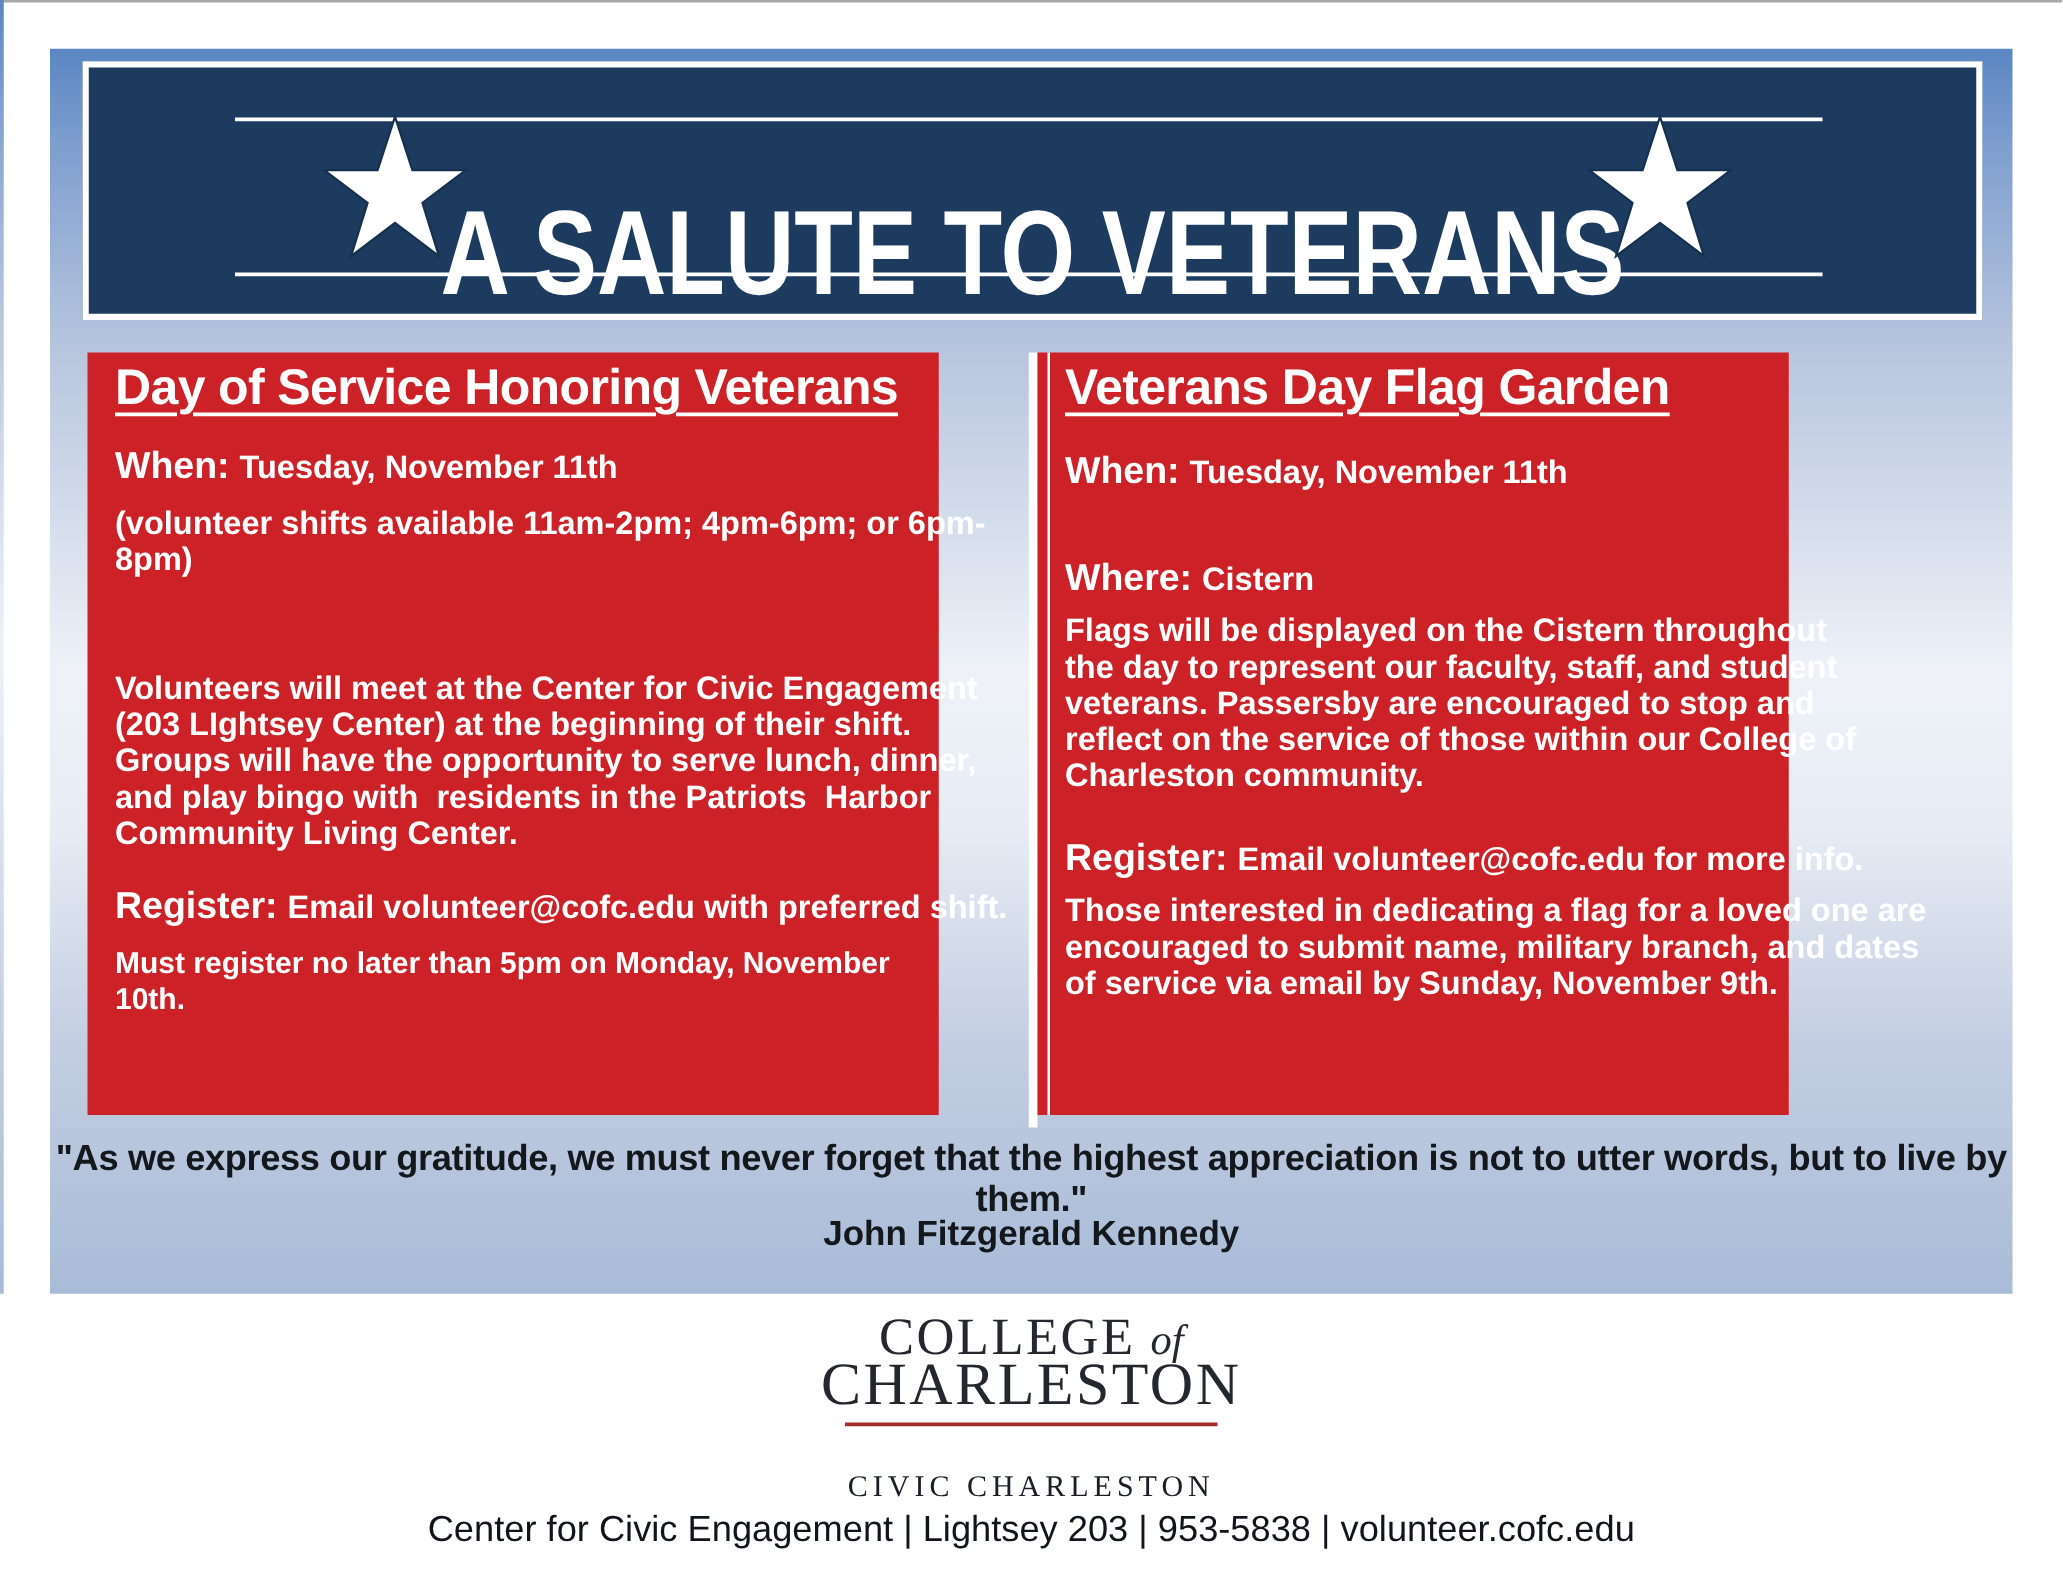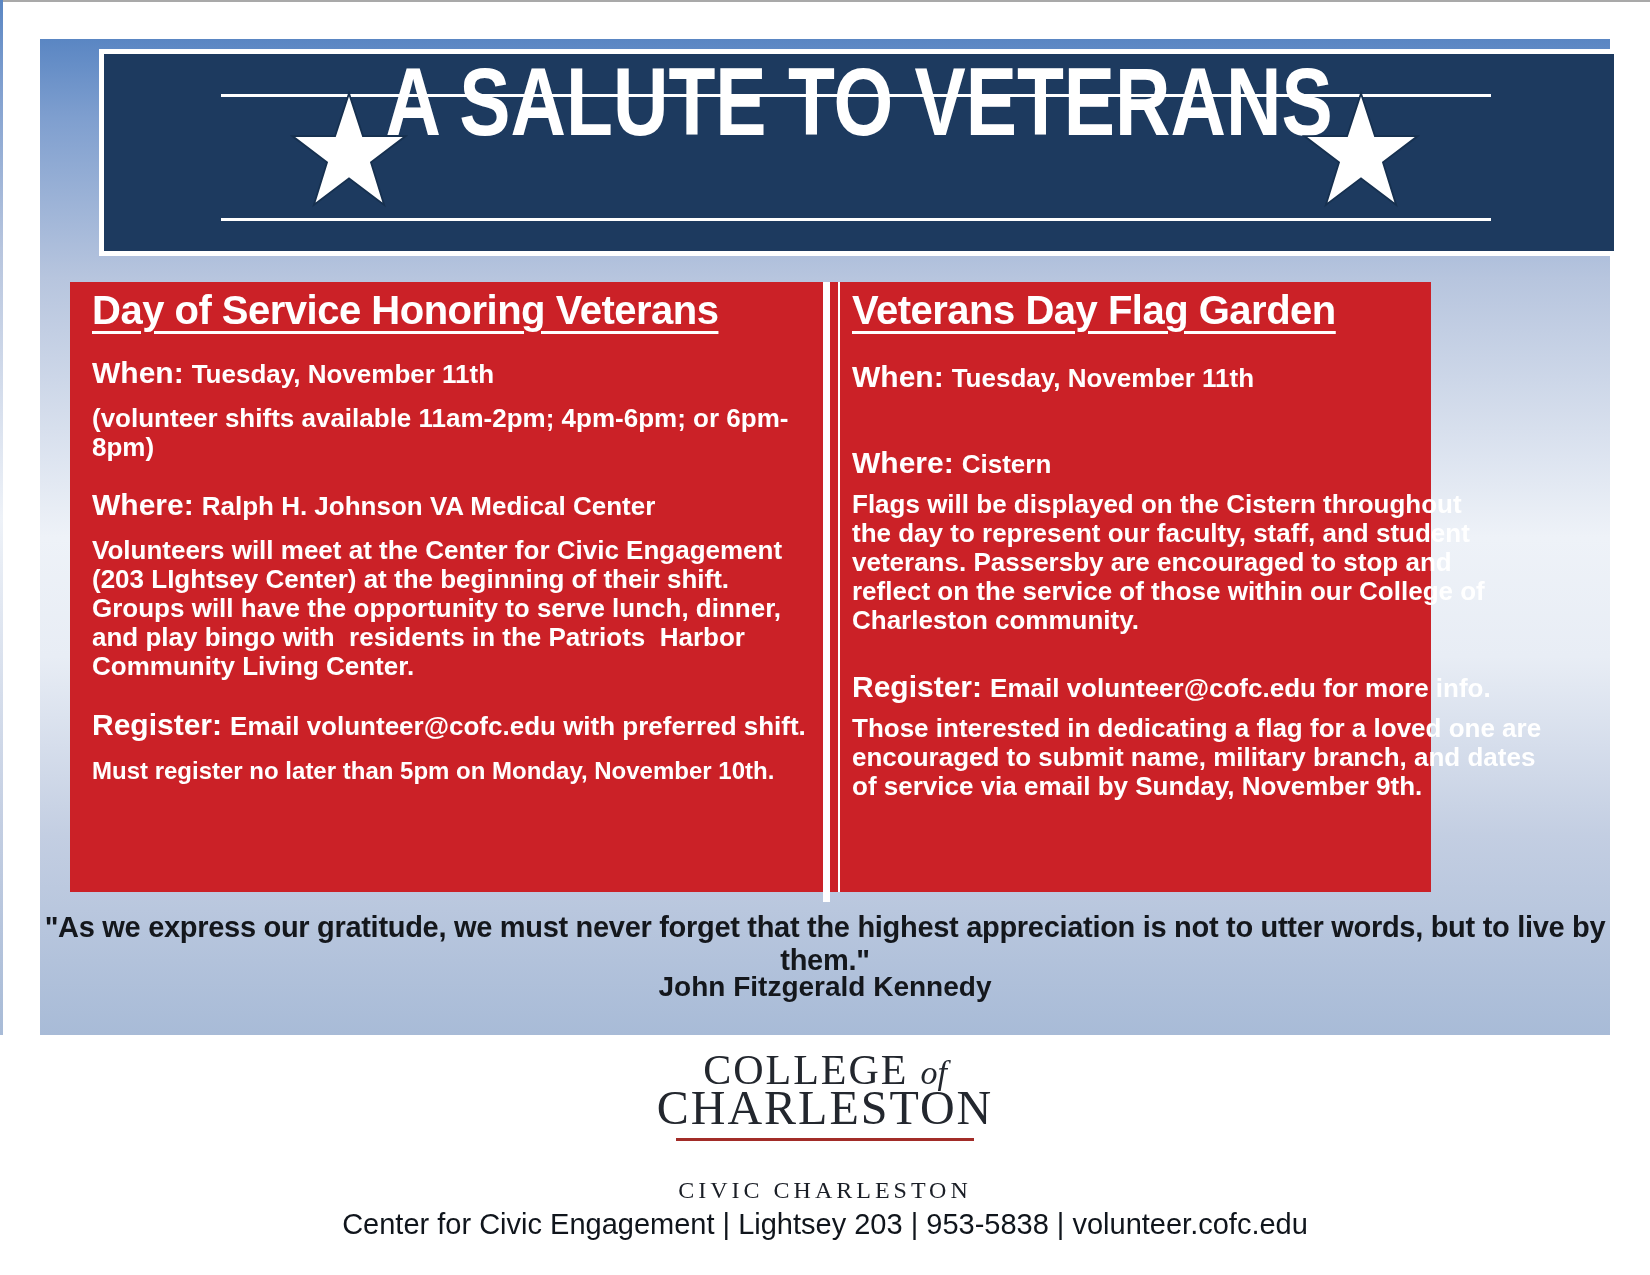--- a/index.html
+++ b/index.html
@@ -14,38 +14,38 @@
   }
   
   .slide{
     position:absolute;left:40px;top:39px;width:1570px;height:996px;
     background:linear-gradient(to bottom,#5a86c3 0%,#7f9fcf 8%,#b7c5de 24%,#eef2f8 50%,#e8edf5 62%,#c3cee2 80%,#a8bbd7 100%);
   }
   
   .header-box{
     position:absolute;left:26px;top:10px;width:1510px;height:197px;
     border:5px solid #ffffff;background:#1d3a5f;
-    display:flex;align-items:flex-start;justify-content:center;margin-left:33px;
+    display:flex;align-items:flex-end;justify-content:center;
   }
   .hline{position:absolute;left:117px;width:1270px;height:3px;background:#ffffff;}
   .hline.top{top:40px;}
   .hline.bottom{top:164px;}
   .banner-title{
     display:inline-block;color:#ffffff;font-weight:bold;font-size:96px;
     letter-spacing:0px;transform:scaleX(0.8);transform-origin:center;
     white-space:nowrap;line-height:1;z-index:2;
   }
   .star{position:absolute;top:37px;width:118px;height:118px;z-index:3;}
   .star.left{left:186px;}
   .star.right{left:1198px;}
   
   .panel{
     position:absolute;top:243px;height:610px;background:#cb2127;color:#ffffff;
   }
-  .panel.left{left:30px;width:753px;}
+  .panel.left{left:30px;width:681px;}
   .panel.right{left:790px;width:601px;}
   .divider{position:absolute;left:783px;top:243px;width:7px;height:620px;background:#ffffff;}
   .inner-line{position:absolute;left:8px;top:0;width:2px;height:100%;background:#ffffff;}
   .panel-title{
     position:absolute;left:22px;top:6px;font-size:40px;font-weight:bold;letter-spacing:-0.5px;
     text-decoration:underline;text-decoration-thickness:3px;text-underline-offset:7px;
     white-space:nowrap;
   }
   .field{position:absolute;left:22px;white-space:nowrap;}
   .lbl{font-size:30px;font-weight:bold;}
@@ -110,23 +110,20 @@
         <polygon points="50,2 61.8,38.2 98,38.2 68.6,60.5 79.8,96.5 50,74 20.2,96.5 31.4,60.5 2,38.2 38.2,38.2" fill="#ffffff" stroke="#16304f" stroke-width="1.5"></polygon>
       </svg>
     </div>
 
     <div class="panel left pl">
       <div class="panel-title">Day of Service Honoring Veterans</div>
       <div class="field when">
         <span class="lbl">When:</span><span class="val">Tuesday, November 11th</span>
       </div>
       <div class="note shifts">(volunteer shifts available 11am-2pm; 4pm-6pm; or 6pm-8pm)</div>
-      <div class="field where">
-        <span class="lbl">Where:</span><span class="val">Ralph H. Johnson VA Medical Center</span>
-      </div>
       <div class="note details">Volunteers will meet at the Center for Civic Engagement (203 LIghtsey Center) at the beginning of their shift. Groups will have the opportunity to serve lunch, dinner, and play bingo with  residents in the Patriots  Harbor Community Living Center.</div>
       <div class="field register">
         <span class="lbl">Register:</span><span class="val">Email volunteer@cofc.edu with preferred shift.</span>
       </div>
       <div class="note deadline">Must register no later than 5pm on Monday, November 10th.</div>
     </div>
 
     <div class="divider"></div>
 
     <div class="panel right pr">

